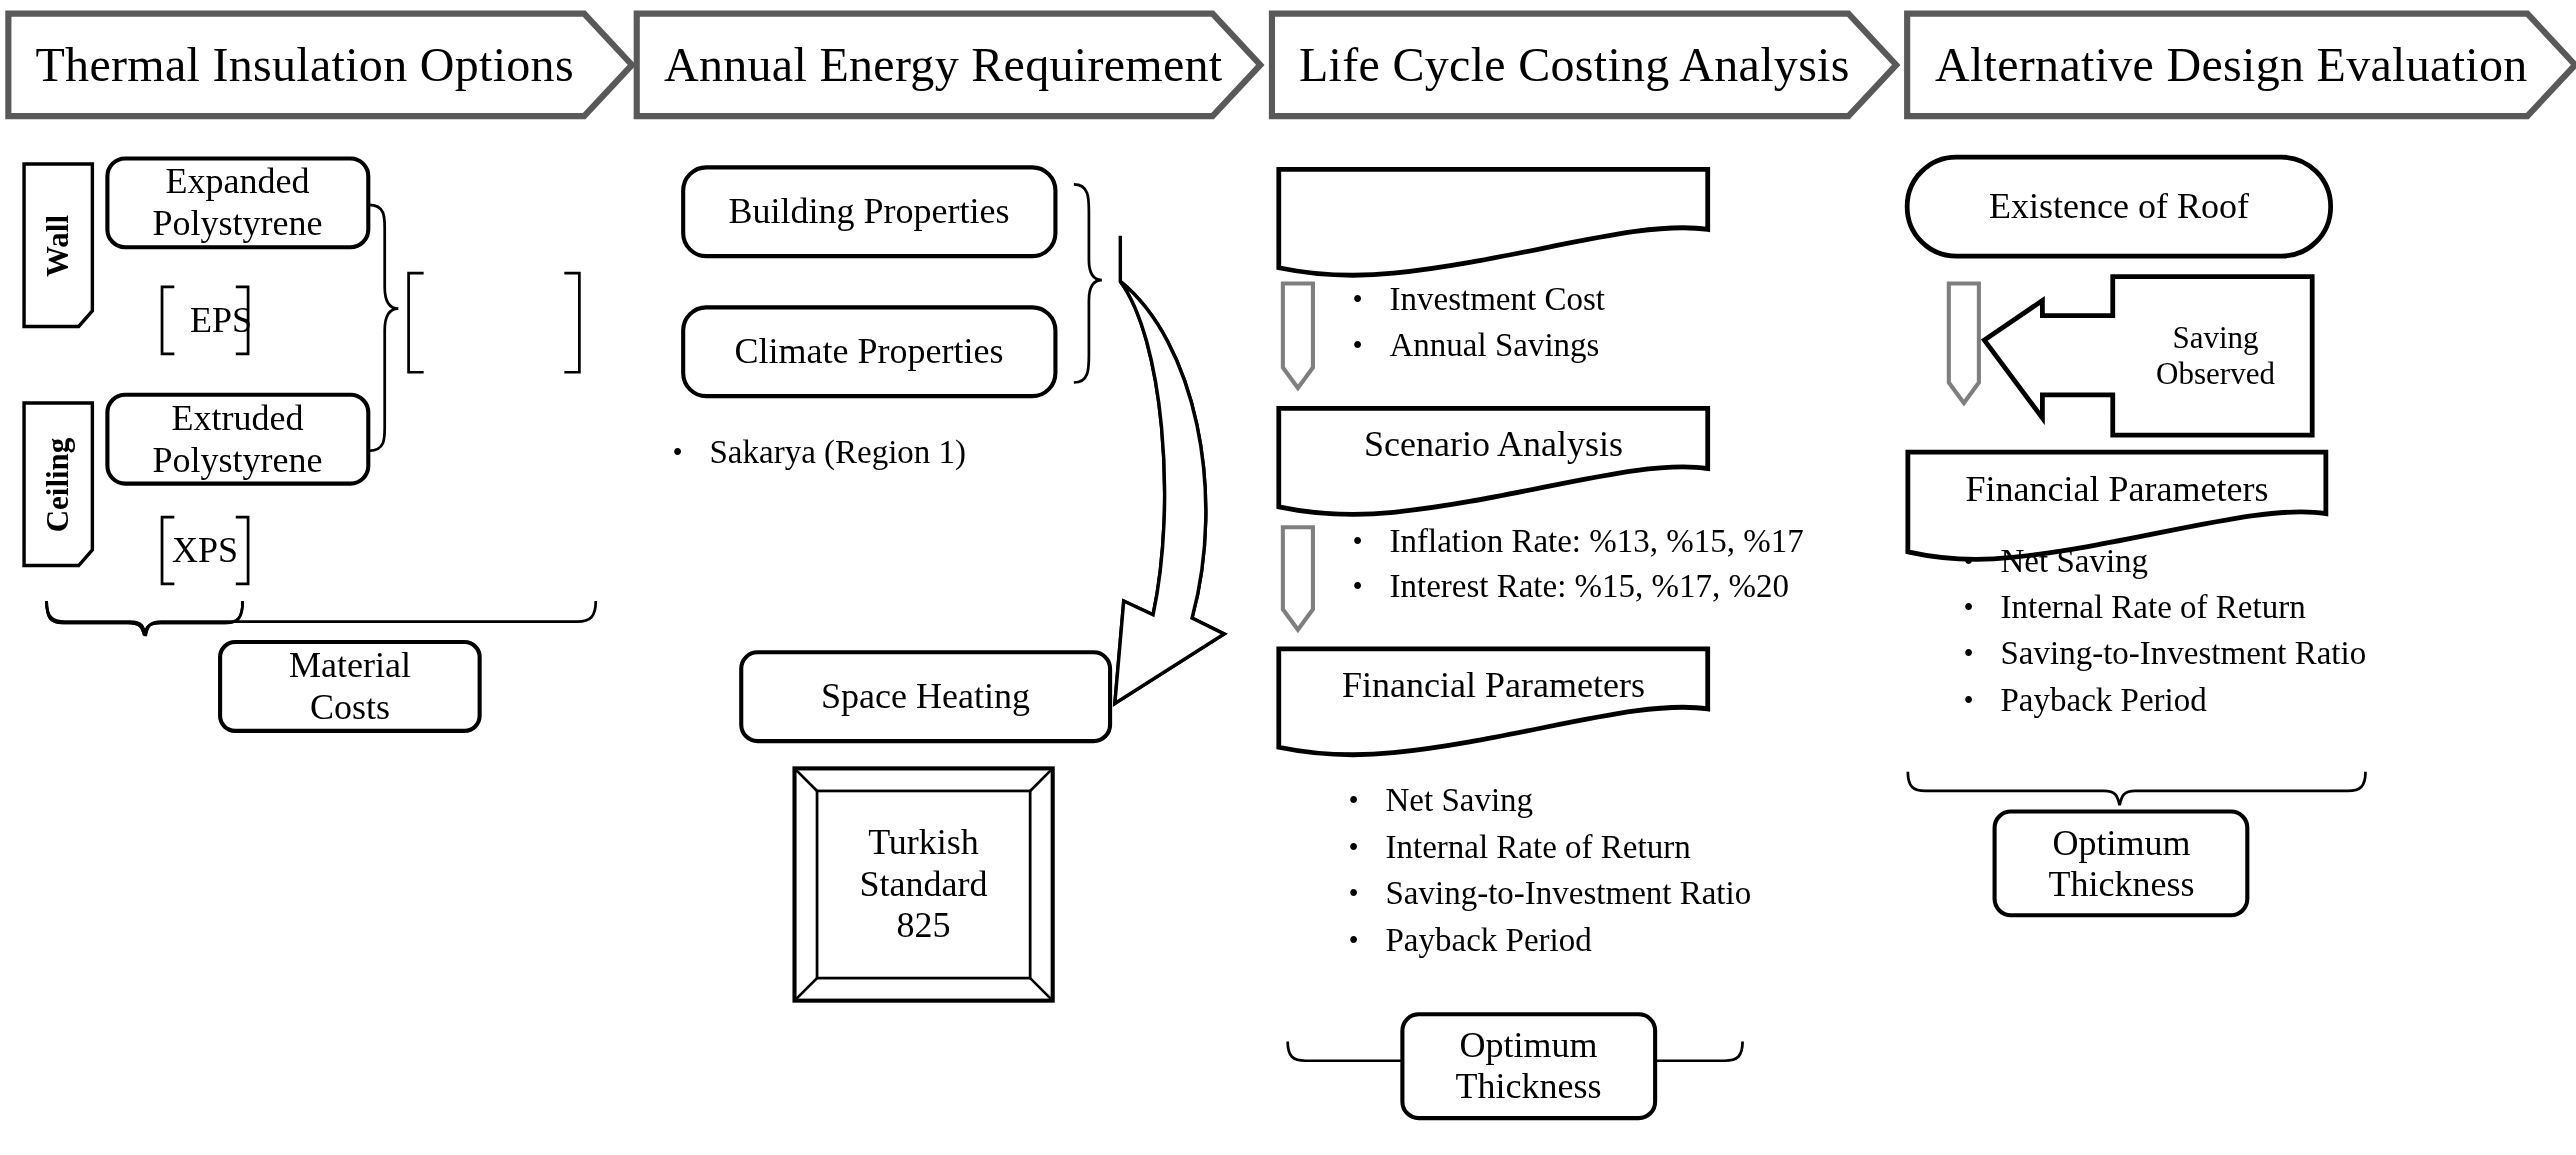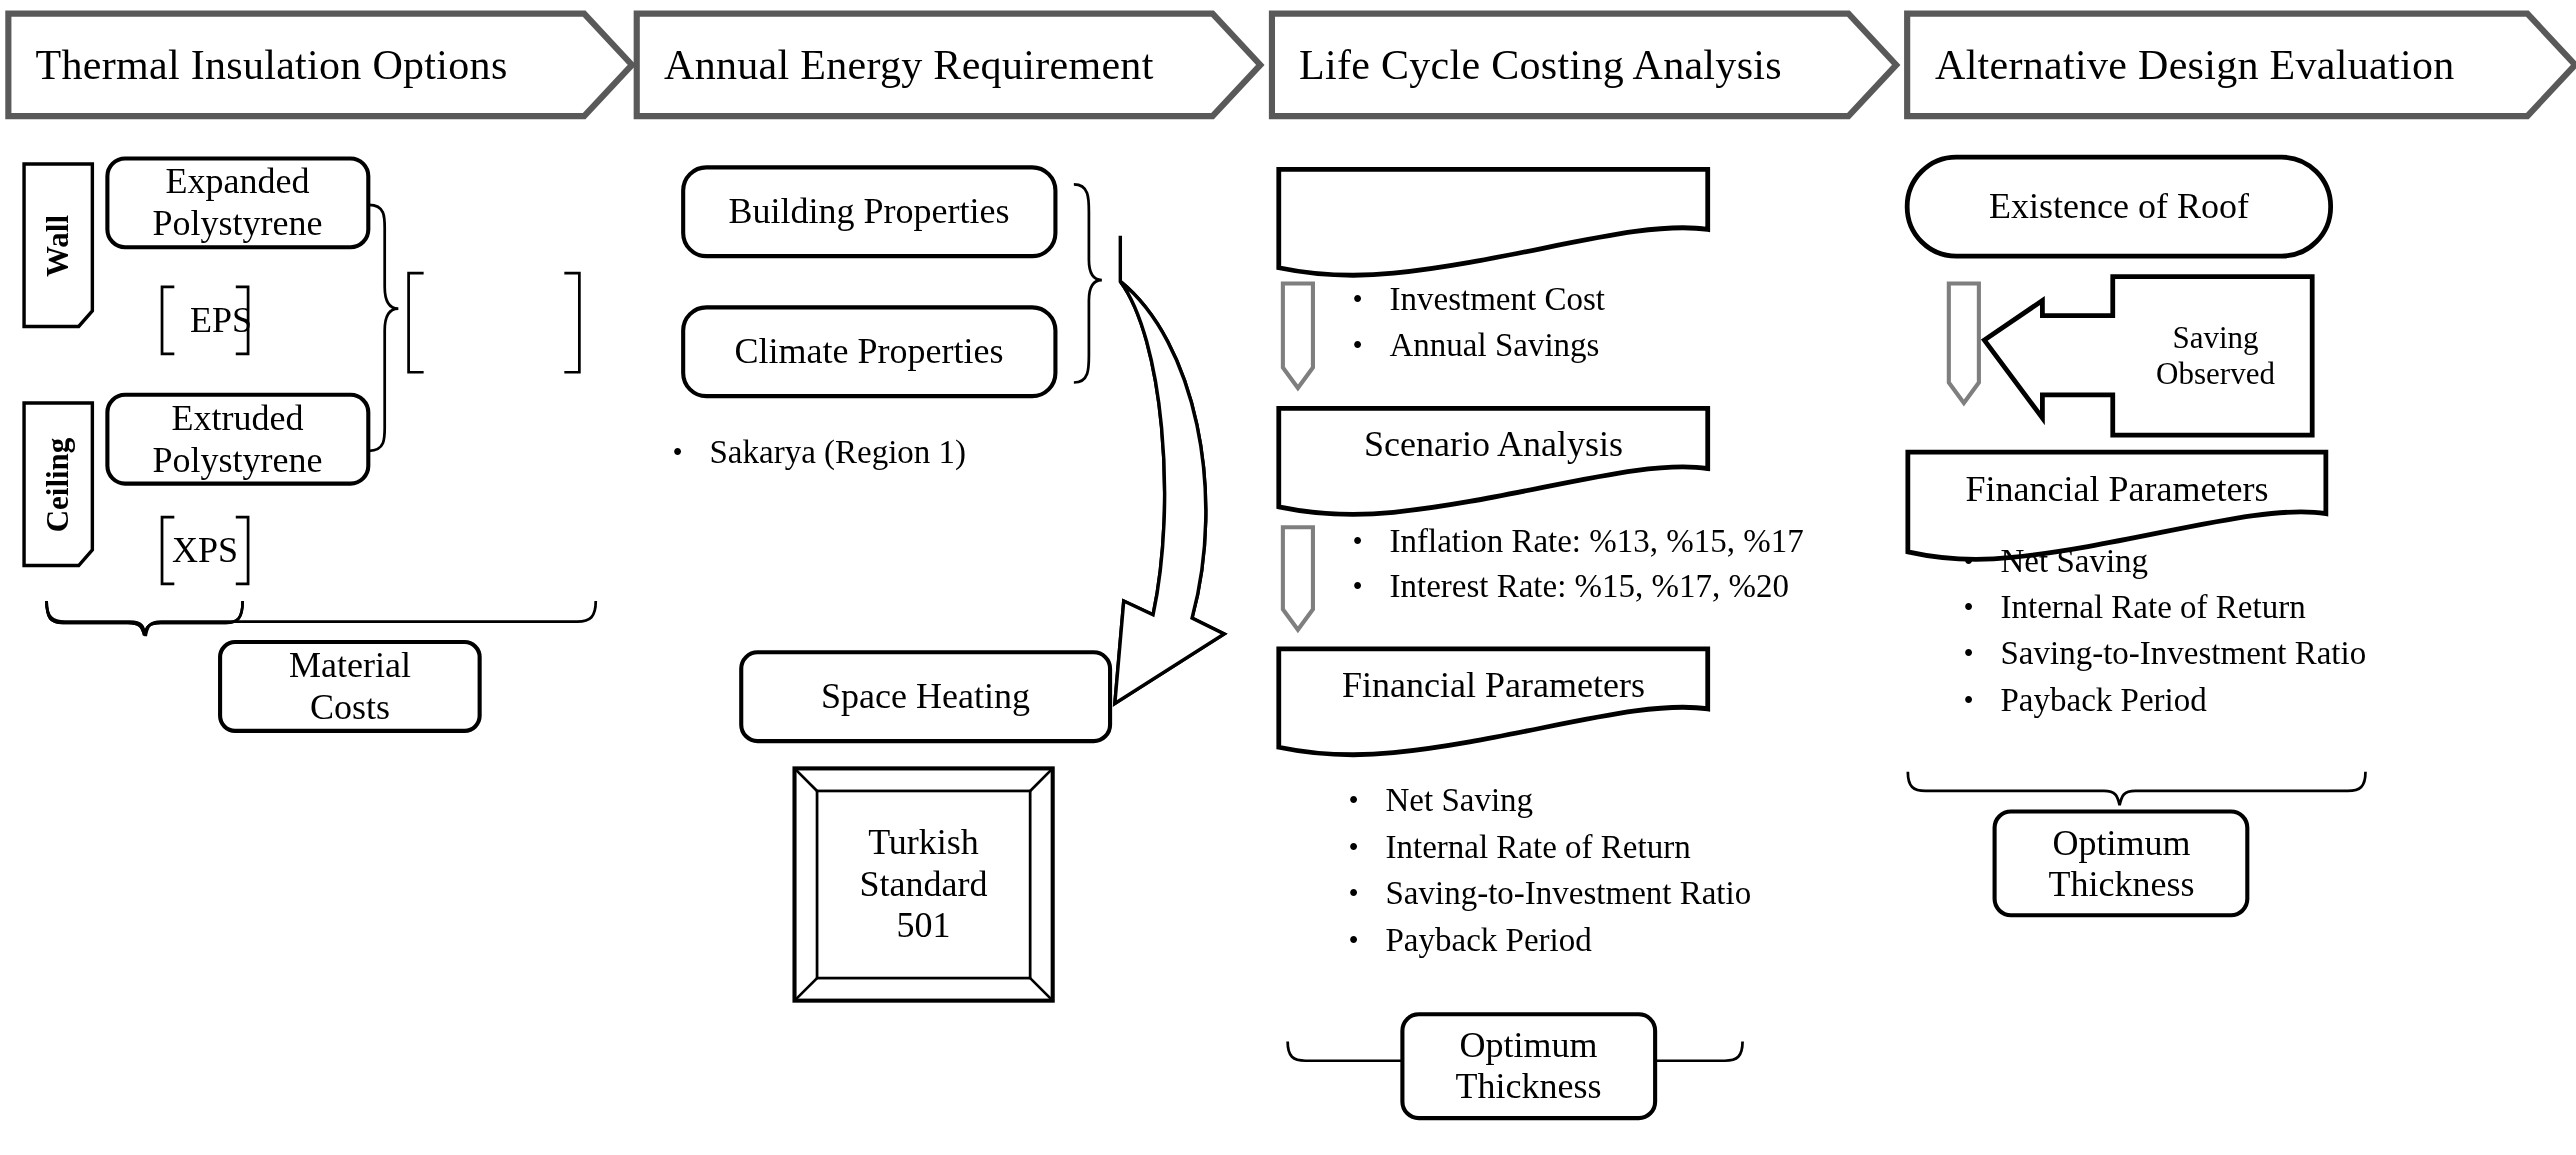--- a/index.html
+++ b/index.html
@@ -2,21 +2,21 @@
 <html style="font-size:11px"><head>
 <meta charset="utf-8">
 <style>
   html,body{margin:0;padding:0;background:#ffffff;}
   body{width:2576px;height:1155px;position:relative;overflow:hidden;
        font-family:"Liberation Serif","DejaVu Serif",serif;color:#000;}
   .stage{position:absolute;left:0;top:0;width:2576px;height:1155px;}
   svg.layer{position:absolute;left:0;top:0;width:2576px;height:1155px;overflow:visible;}
   .txt{position:absolute;display:flex;align-items:center;justify-content:center;
        text-align:center;line-height:1.15;white-space:pre-line;}
-  .hdr{font-size:42px;letter-spacing:0.3px;}
+  .hdr{font-size:48px;letter-spacing:0.3px;}
   .bx{font-size:36px;}
   .small{font-size:31px;}
   .bullet-row{position:absolute;font-size:33px;display:flex;align-items:center;white-space:nowrap;}
   .bullet-row .dot{display:inline-block;width:23px;text-align:center;font-size:29px;}
   .bullet-row .lbl{display:inline-block;margin-left:20.5px;}
   .vlabel{position:absolute;display:flex;align-items:center;justify-content:center;
           font-size:31px;font-weight:bold;}
   .vlabel span{transform:rotate(-90deg);white-space:nowrap;display:inline-block;}
 </style>
 </head>
@@ -200,21 +200,21 @@
 
   <div class="bullet-row" style="left:666px;top:434px;">
     <span class="dot">•</span>
     <span class="lbl">Sakarya  (Region 1)</span>
   </div>
 
   <div class="txt bx" style="left:741px;top:652px;width:369px;height:89px;">Space Heating</div>
 
   <div class="txt bx" style="left:817px;top:791px;width:213px;height:187px;">Turkish
 Standard
-501</div>
+825</div>
 
   <div class="txt bx" style="left:1279px;top:408px;width:429px;height:74px;">Scenario Analysis</div>
   <div class="txt bx" style="left:1279px;top:649px;width:429px;height:74px;">Financial Parameters</div>
 
   <div class="bullet-row" style="left:1346px;top:281px;">
     <span class="dot">•</span>
     <span class="lbl">Investment Cost</span>
   </div>
   <div class="bullet-row" style="left:1346px;top:327px;">
     <span class="dot">•</span>

